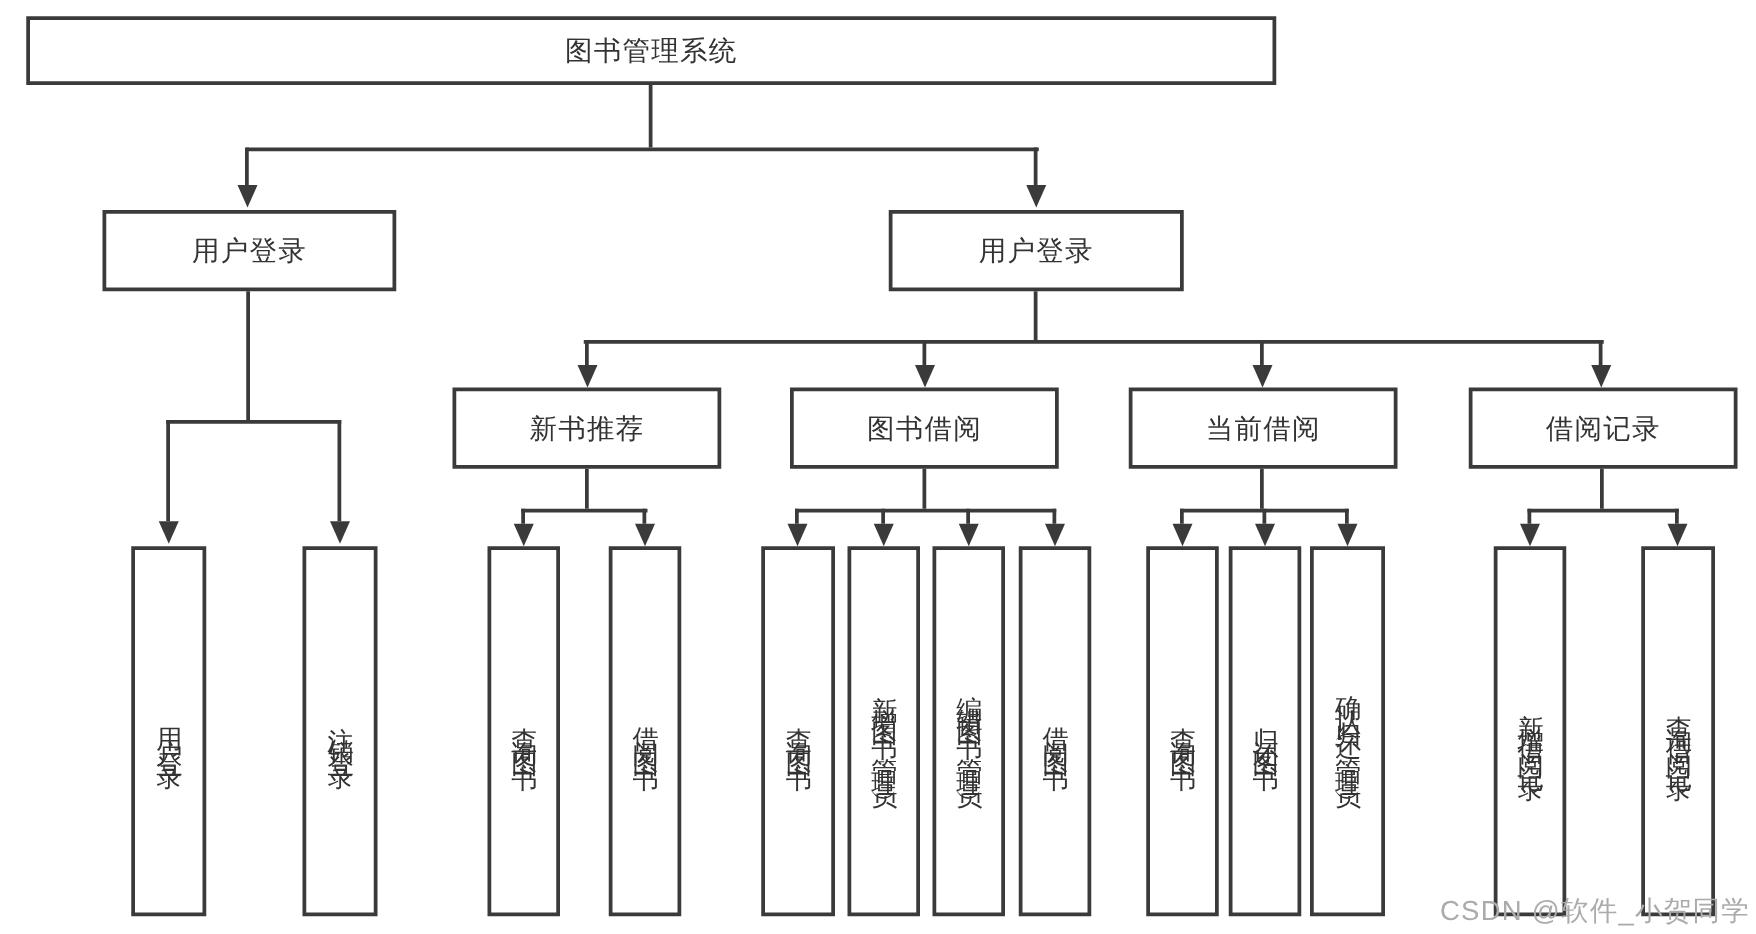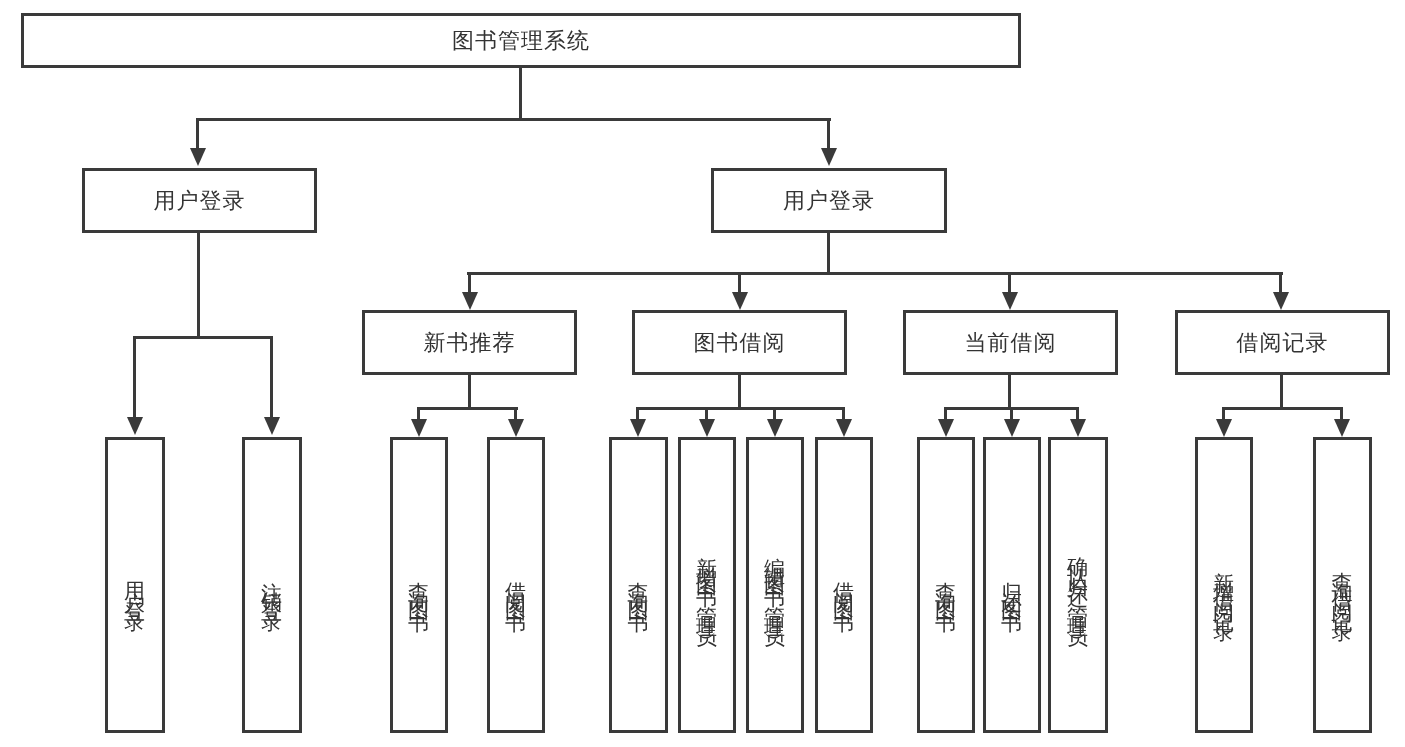--- a/index.html
+++ b/index.html
@@ -159,13 +159,14 @@
   <i class="vl" style="left:1076px;top:407px;height:12px"></i>
   <i class="ar" style="left:1070px;top:419px"></i>
 
   <i class="vl" style="left:1280px;top:375px;height:32px"></i>
   <i class="hl" style="left:1222px;top:407px;width:121px"></i>
   <i class="vl" style="left:1222px;top:407px;height:12px"></i>
   <i class="ar" style="left:1216px;top:419px"></i>
   <i class="vl" style="left:1340px;top:407px;height:12px"></i>
   <i class="ar" style="left:1334px;top:419px"></i>
 
+  <div class="watermark">CSDN @软件_小贺同学</div>
 </div>
 
 </body></html>

